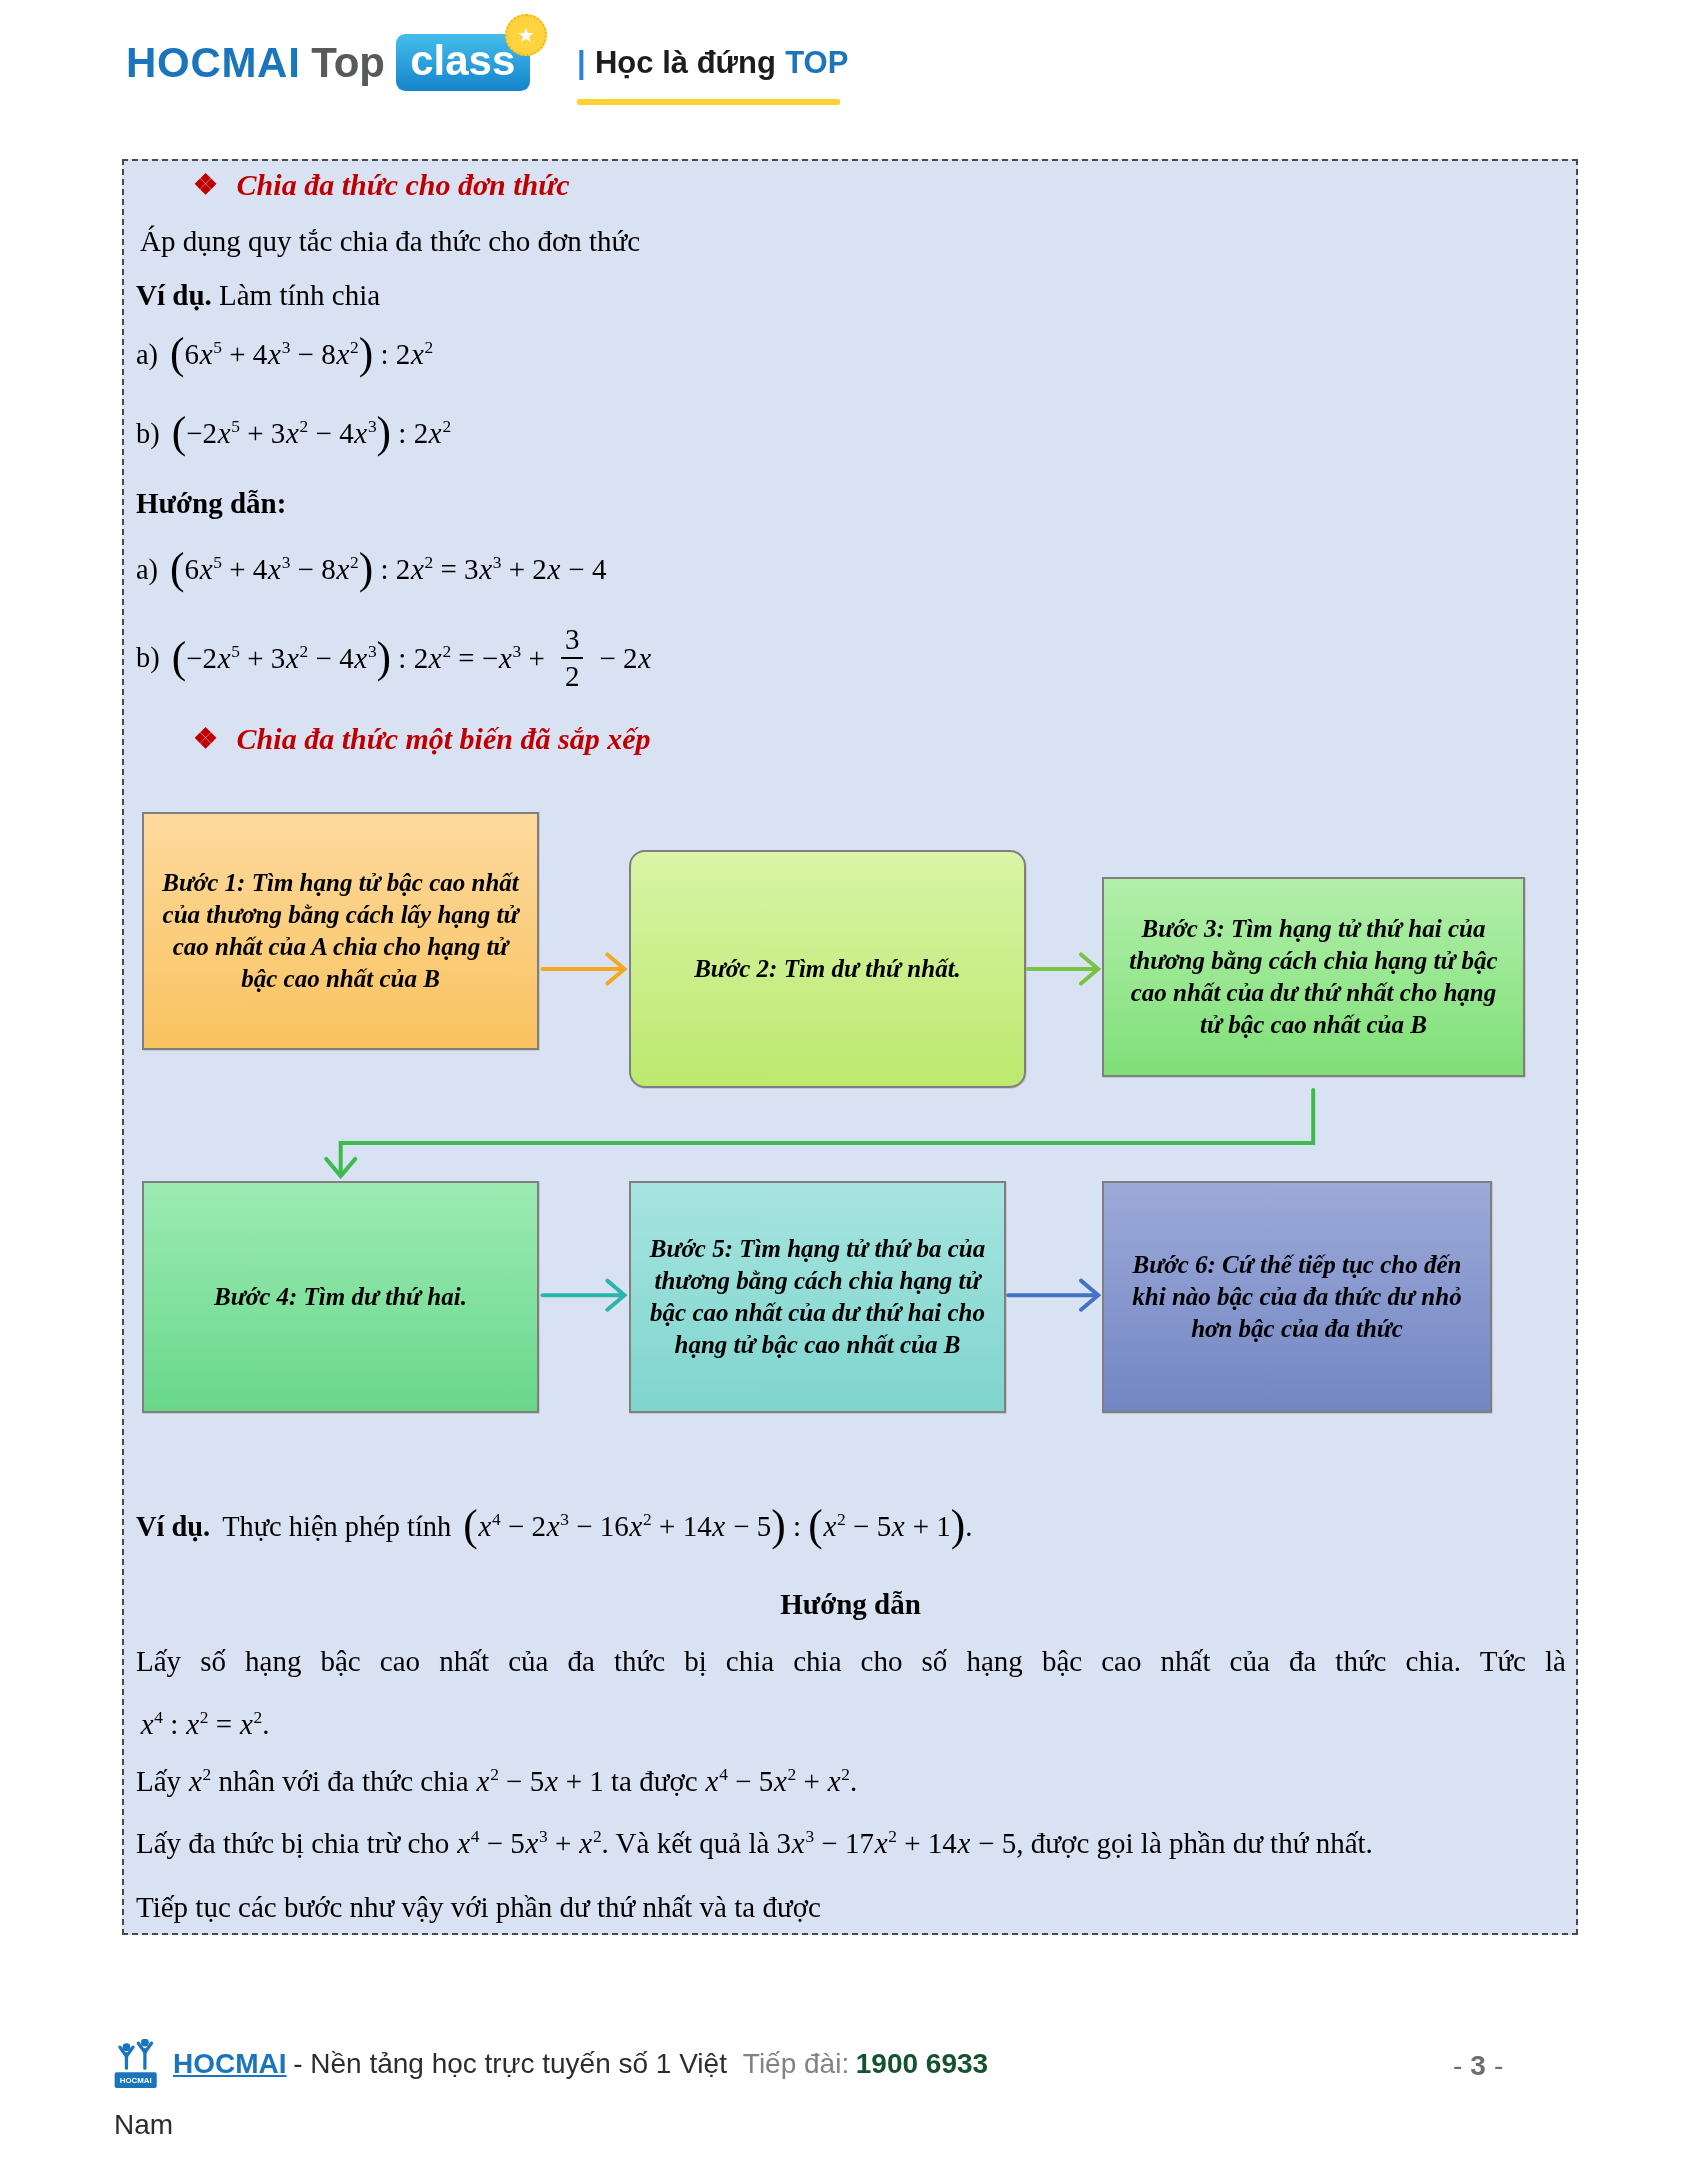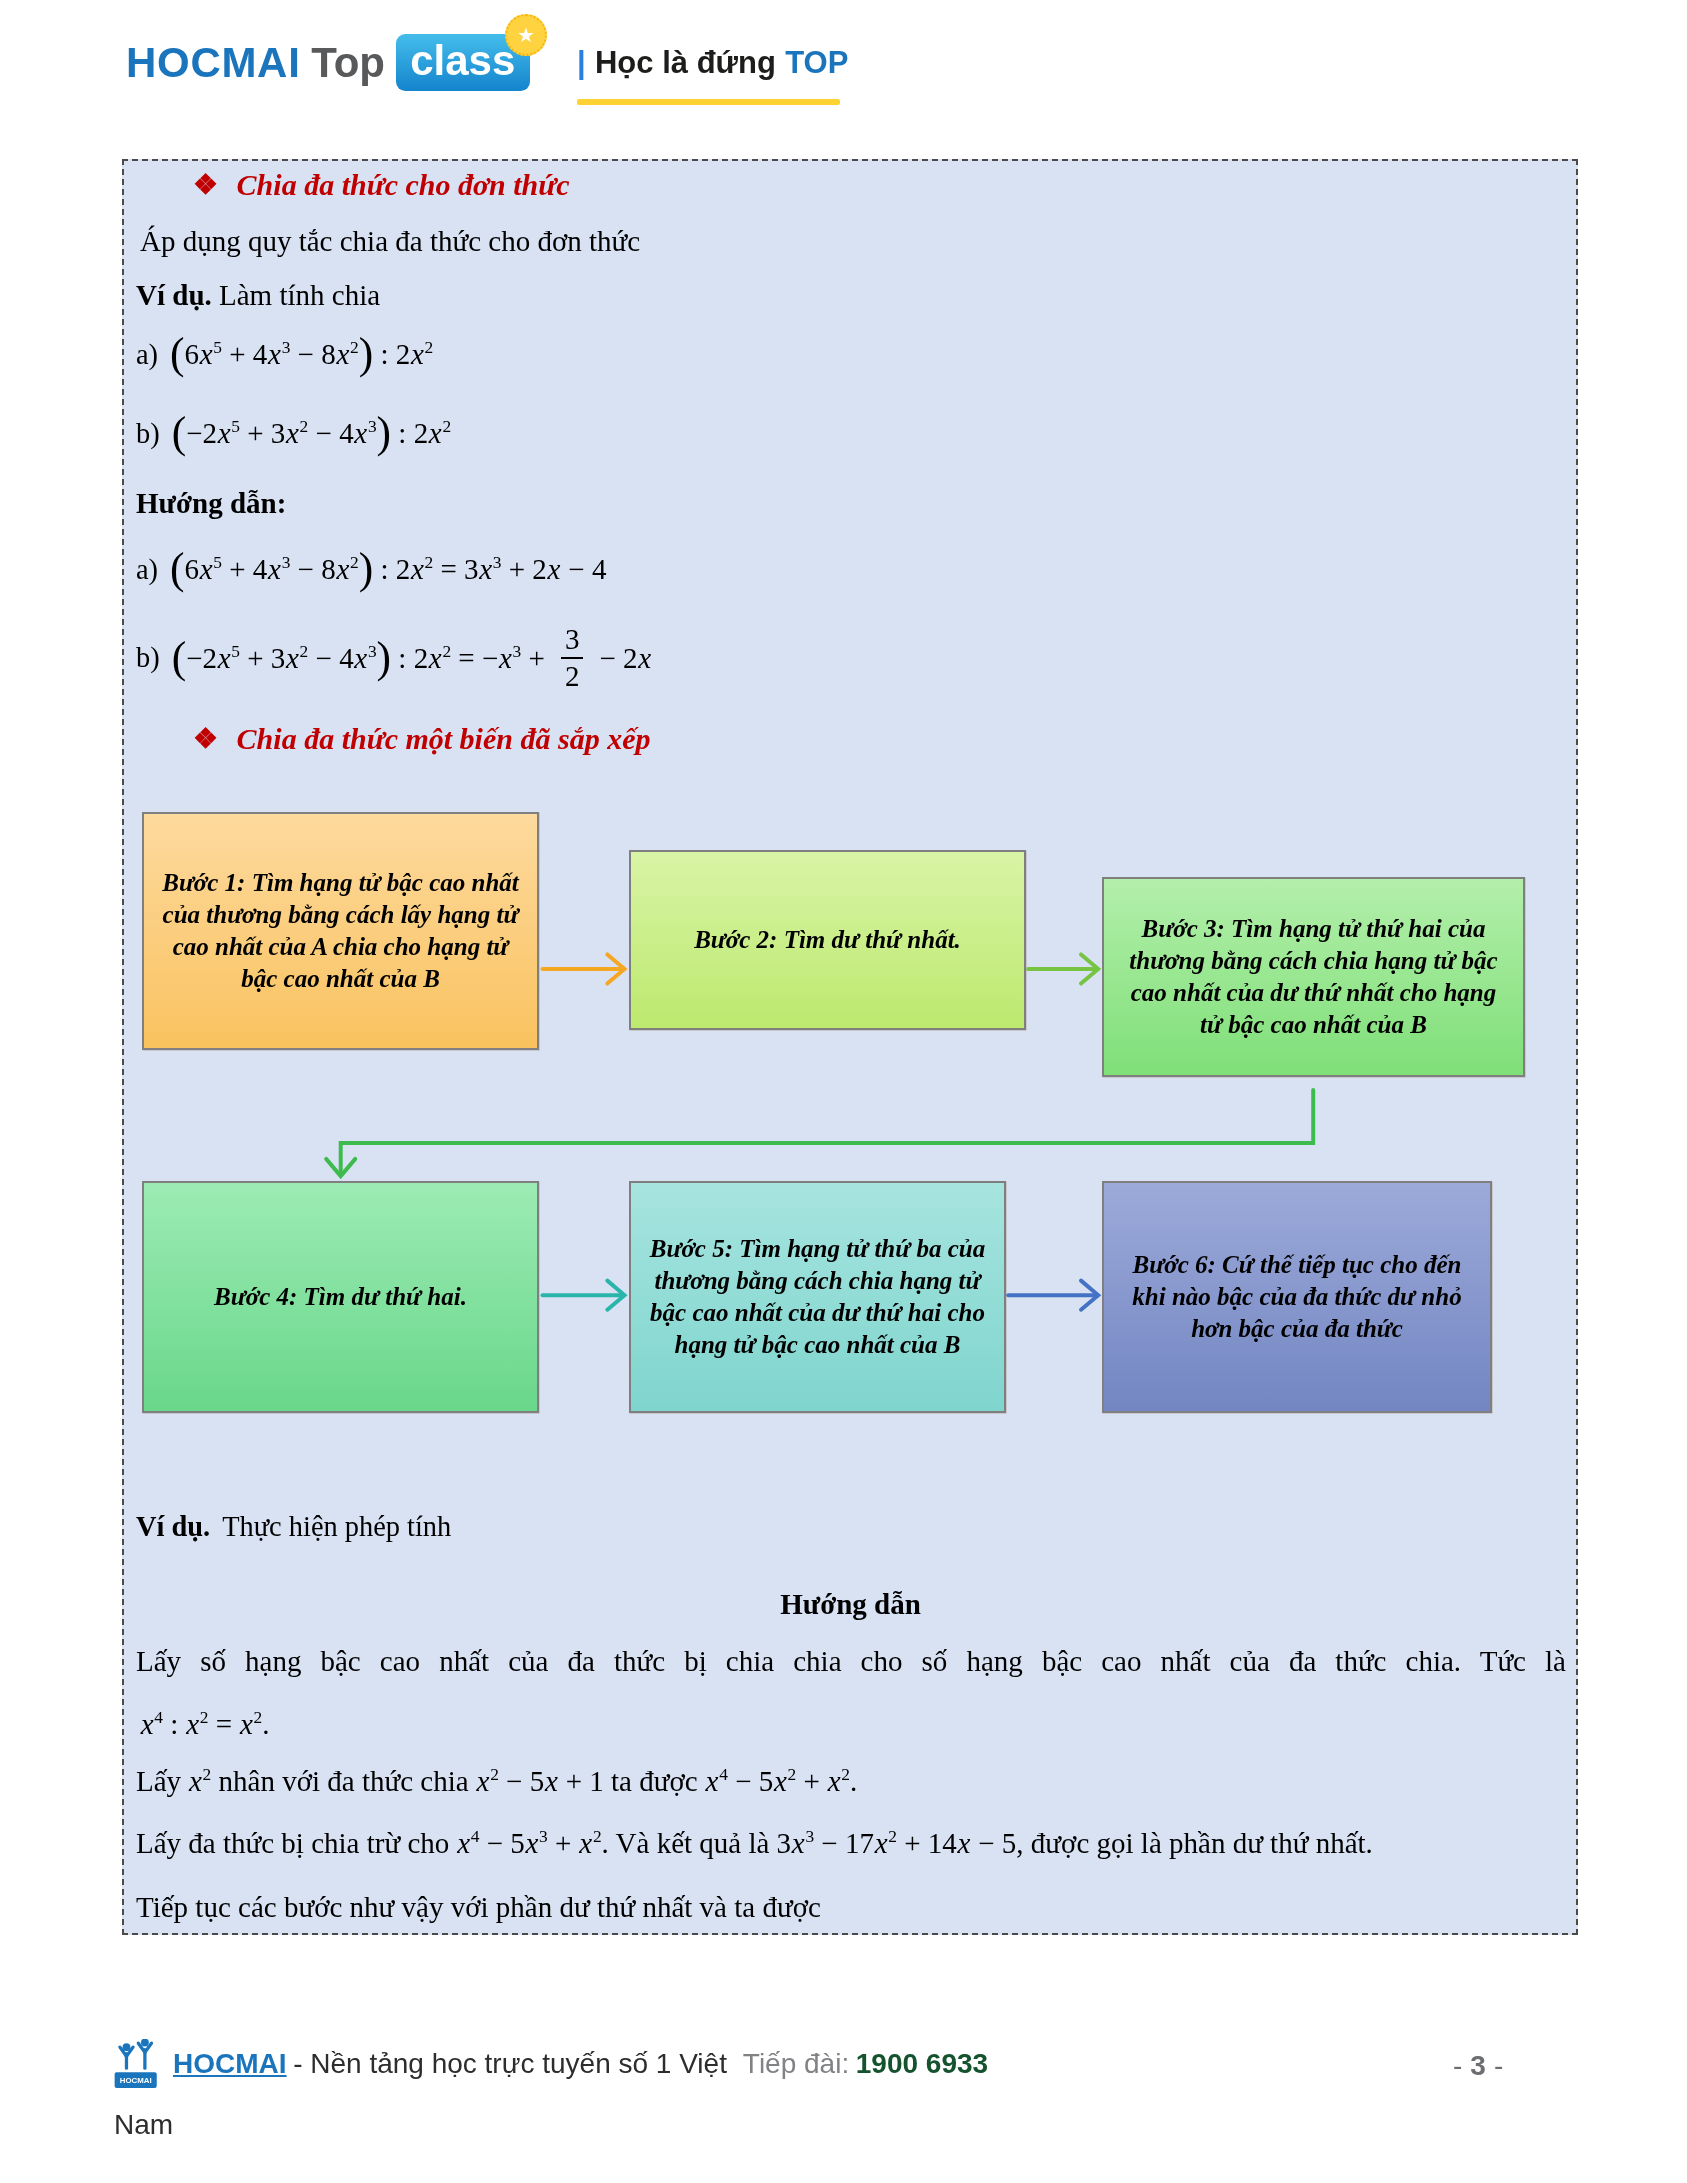--- a/index.html
+++ b/index.html
@@ -120,21 +120,21 @@
 </div>
 
 <div class="abs sec-title" style="left:193px;top:722px;">
   <span class="dia">❖</span>
   <span>Chia đa thức một biến đã sắp xếp</span>
 </div>
 
 <div class="step" style="left: 142px; top: 812px; width: 397px; height: 238px; background: linear-gradient(rgb(253, 218, 158), rgb(249, 194, 95));">
   <span>Bước 1: Tìm hạng tử bậc cao nhất của thương bằng cách lấy hạng tử cao nhất của A chia cho hạng tử bậc cao nhất của B</span>
 </div>
-<div class="step" style="left: 629px; top: 850px; width: 397px; height: 180px; background: linear-gradient(rgb(217, 244, 166), rgb(188, 233, 110));">
+<div class="step" style="left: 629px; top: 850px; width: 397px; height: 238px; background: linear-gradient(rgb(217, 244, 166), rgb(188, 233, 110)); border-radius: 16px;">
   <span>Bước 2: Tìm dư thứ nhất.</span>
 </div>
 <div class="step" style="left: 1102px; top: 850px; width: 423px; height: 200px; background: linear-gradient(rgb(179, 239, 171), rgb(127, 223, 120)); margin-top: 27px;">
   <span>Bước 3: Tìm hạng tử thứ hai của thương bằng cách chia hạng tử bậc cao nhất của dư thứ nhất cho hạng tử bậc cao nhất của B</span>
 </div>
 <div class="step" style="left: 142px; top: 1181px; width: 397px; height: 232px; background: linear-gradient(rgb(156, 235, 180), rgb(105, 215, 138));">
   <span>Bước 4: Tìm dư thứ hai.</span>
 </div>
 <div class="step" style="left: 629px; top: 1181px; width: 377px; height: 232px; background: linear-gradient(rgb(167, 228, 223), rgb(127, 213, 206));">
   <span>Bước 5: Tìm hạng tử thứ ba của thương bằng cách chia hạng tử bậc cao nhất của dư thứ hai cho hạng tử bậc cao nhất của B</span>
@@ -167,20 +167,21 @@
 
   <g stroke="#4472c4" stroke-width="6" fill="none" stroke-linecap="round">
     <line x1="1524" y1="1958" x2="1656" y2="1958"></line>
     <polyline points="1634,1936 1660,1958 1634,1980"></polyline>
   </g>
 </svg>
 
 <div class="abs formula-line" style="left:136px;top:1490px;height:73px;">
   <span class="lbl bold">Ví dụ.</span>
   <span class="lbl">Thực hiện phép tính</span>
+  <span><span class="bp">(</span><i>x</i><sup>4</sup> − 2<i>x</i><sup>3</sup> − 16<i>x</i><sup>2</sup> + 14<i>x</i> − 5<span class="bp">)</span> : <span class="bp">(</span><i>x</i><sup>2</sup> − 5<i>x</i> + 1<span class="bp">)</span>.</span>
 </div>
 <div class="abs center-title" style="left:136px;top:1588px;">Hướng dẫn</div>
 <div class="abs body-line just" style="left:136px;top:1645px;">Lấy số hạng bậc cao nhất của đa thức bị chia chia cho số hạng bậc cao nhất của đa thức chia. Tức là</div>
 <div class="abs formula-line" style="left:140px;top:1698px;height:53px;">
   <span><i>x</i><sup>4</sup> : <i>x</i><sup>2</sup> = <i>x</i><sup>2</sup>.</span>
 </div>
 <div class="abs body-line" style="left:136px;top:1765px;">Lấy <i>x</i><sup>2</sup> nhân với đa thức chia <i>x</i><sup>2</sup> − 5<i>x</i> + 1 ta được <i>x</i><sup>4</sup> − 5<i>x</i><sup>2</sup> + <i>x</i><sup>2</sup>.</div>
 <div class="abs body-line" style="left:136px;top:1827px;">Lấy đa thức bị chia trừ cho <i>x</i><sup>4</sup> − 5<i>x</i><sup>3</sup> + <i>x</i><sup>2</sup>. Và kết quả là 3<i>x</i><sup>3</sup> − 17<i>x</i><sup>2</sup> + 14<i>x</i> − 5, được gọi là phần dư thứ nhất.</div>
 <div class="abs body-line" style="left:136px;top:1891px;">Tiếp tục các bước như vậy với phần dư thứ nhất và ta được</div>
 

